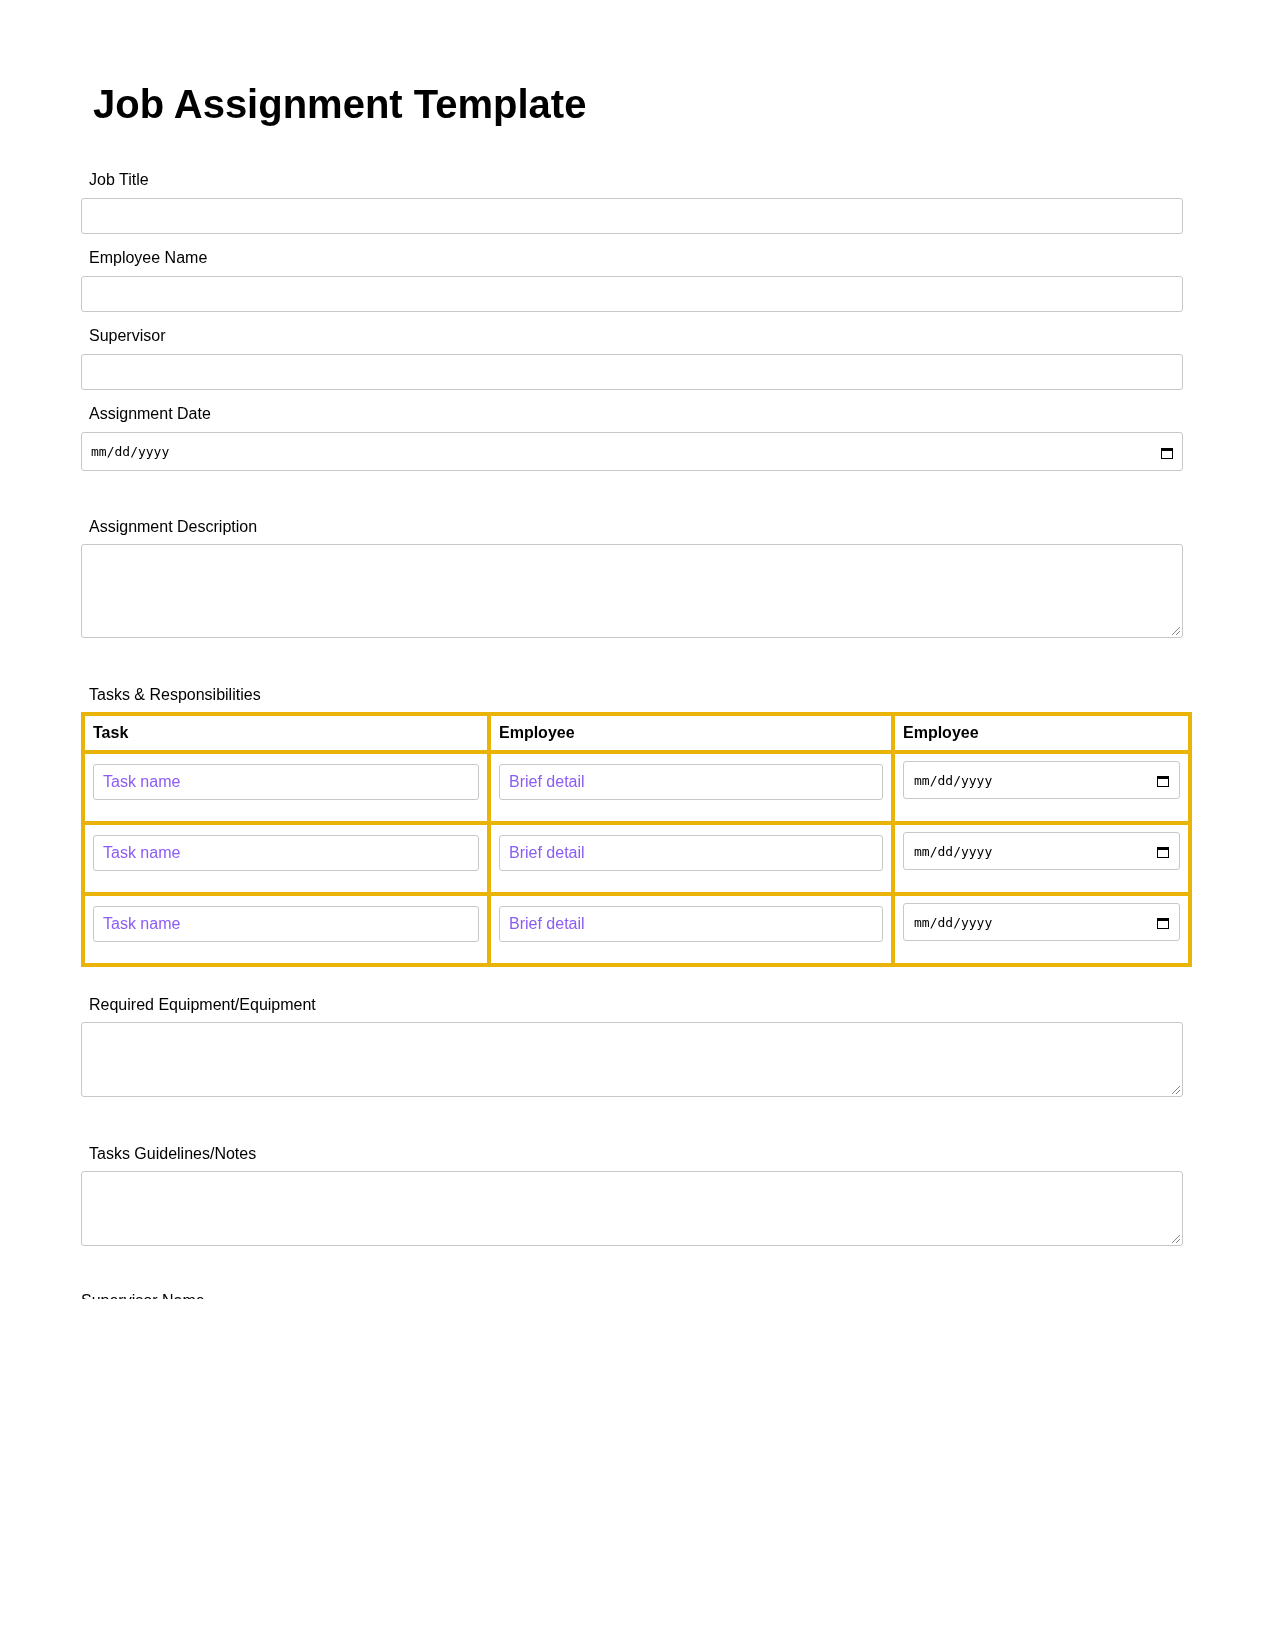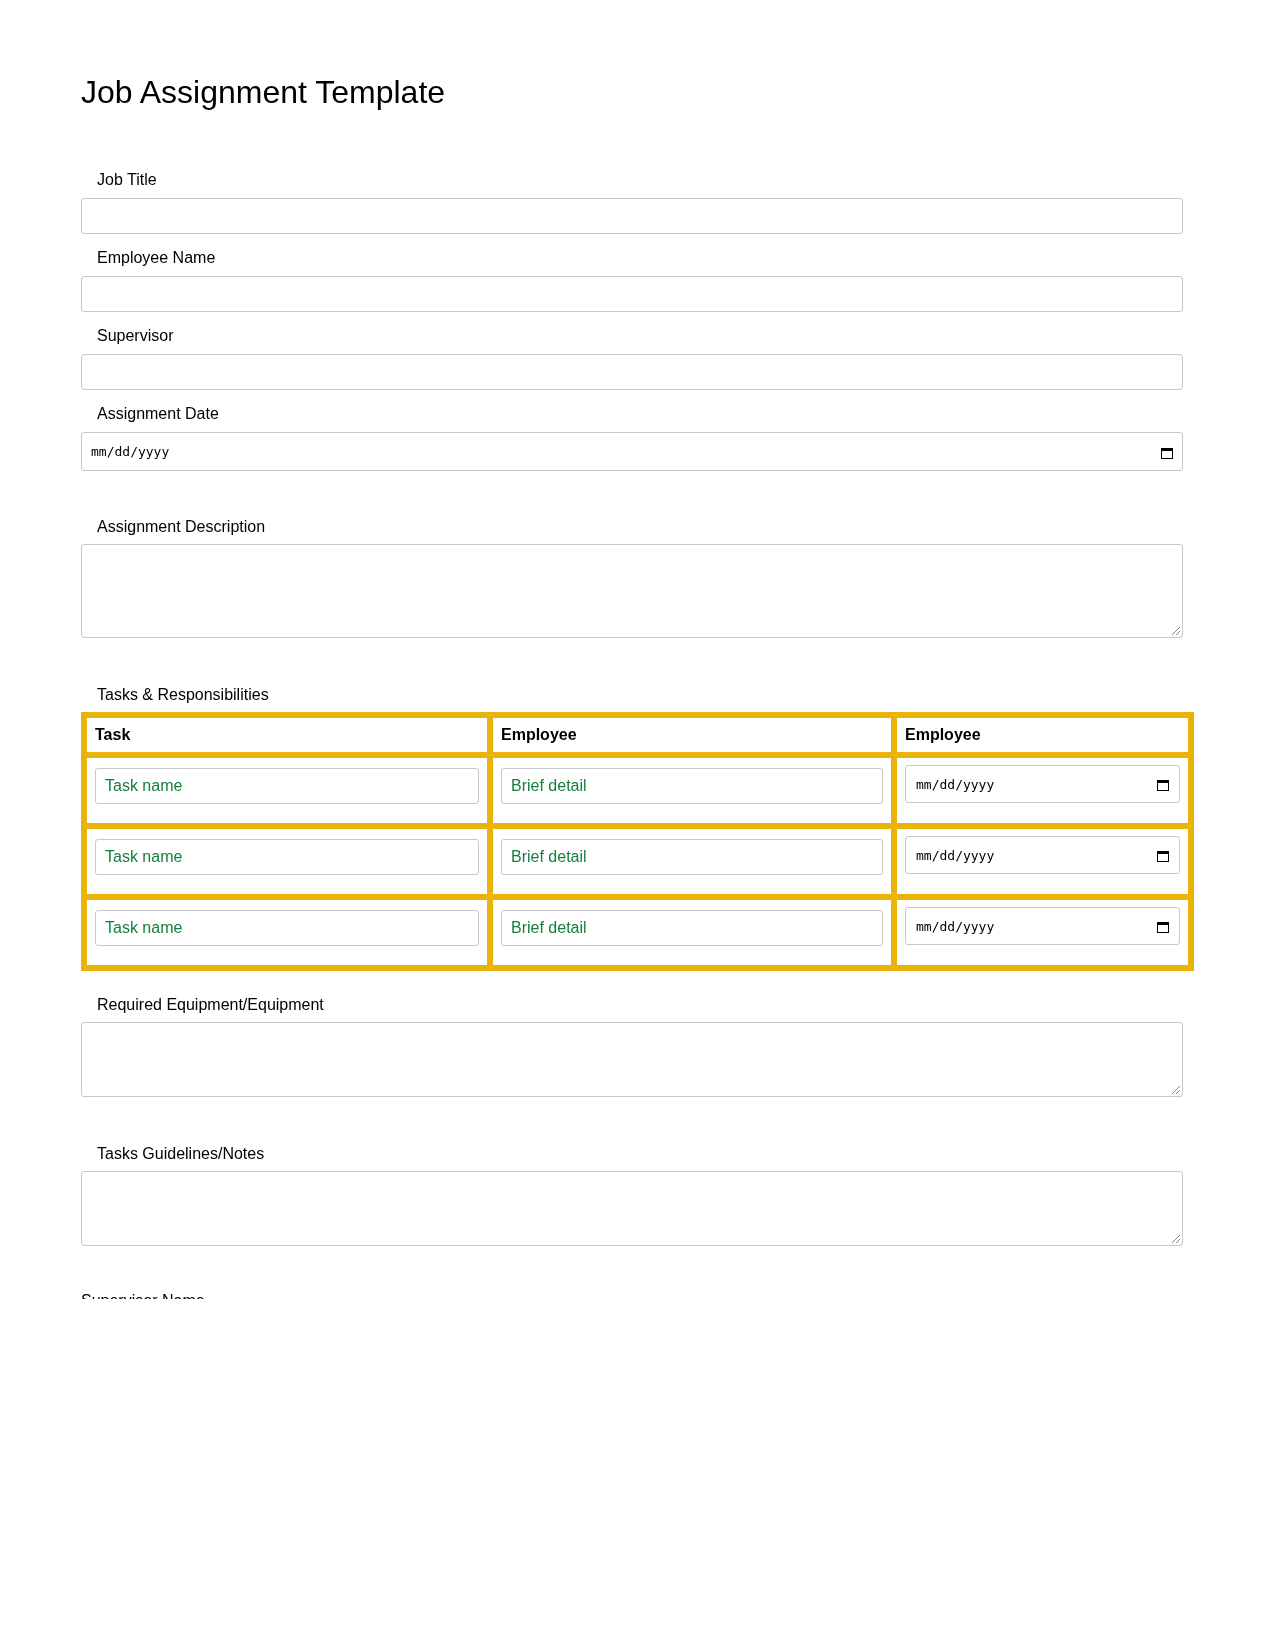--- a/index.html
+++ b/index.html
@@ -2,25 +2,25 @@
 <html><head>
 <meta charset="utf-8">
 <style>
   html, body { margin: 0; padding: 0; background: #ffffff; }
   body {
     width: 1263px; height: 1636px; overflow: hidden; position: relative;
     font-family: "Liberation Sans", sans-serif; color: #000;
   }
   .page { position: absolute; left: 81px; top: 0; width: 1102px; }
   h1 {
-    position: absolute; top: 74px; left: 0; margin: 0;
-    font-size: 32px; line-height: 37px; font-weight: normal;
+    position: absolute; top: 74px; left: 0; margin: 12px;
+    font-size: 40px; line-height: 37px; font-weight: bold;
   }
   .label {
-    position: absolute; left: 16px; font-size: 16px; line-height: 18px;
+    position: absolute; left: 8px; font-size: 16px; line-height: 18px;
   }
   .input {
     position: absolute; left: 0; width: 1102px; box-sizing: border-box;
     border: 1px solid #c8c8c8; border-radius: 3px; background: #fff;
     font-family: "Liberation Sans", sans-serif; font-size: 16px; padding: 0 9px;
   }
   .date {
     display: flex; align-items: center; justify-content: space-between;
     font-family: "DejaVu Sans Mono", monospace; font-size: 13px; color: #000;
   }
@@ -30,27 +30,27 @@
     border: 1px solid #000; border-top: 3px solid #000; box-sizing: border-box; width: 12px; height: 11px;
   }
   .textarea { position: absolute; left: 0; width: 1102px; box-sizing: border-box;
     border: 1px solid #c8c8c8; border-radius: 3px; background: #fff; }
   .grip { position: absolute; right: 2px; bottom: 2px; width: 8px; height: 8px;
     background: linear-gradient(135deg, transparent 45%, #888 46%, #888 52%, transparent 53%, transparent 70%, #888 71%, #888 77%, transparent 78%); }
   table {
     position: absolute; left: 0; top: 712px; width: 1107px; border-collapse: collapse;
     table-layout: fixed;
   }
-  th, td { border: 6px solid #eab308; padding: 0 8px; vertical-align: top; }
+  th, td { border: 4px solid #eab308; padding: 0 8px; vertical-align: top; }
   th { height: 34px; text-align: left; font-size: 16px; font-weight: bold; vertical-align: middle; }
   td { height: 71px; padding-top: 10px; box-sizing: border-box; }
   .cell-input {
     width: 100%; height: 36px; box-sizing: border-box; border: 1px solid #c8c8c8;
     border-radius: 3px; padding: 0 9px; display: flex; align-items: center;
-    font-size: 16px; color: #15803d;
+    font-size: 16px; color: #8b5cf6;
   }
   .cell-date {
     width: 100%; height: 38px; box-sizing: border-box; border: 1px solid #c8c8c8;
     border-radius: 3px; padding: 0 10px; display: flex; align-items: center; justify-content: space-between;
     font-family: "DejaVu Sans Mono", monospace; font-size: 13px; color: #000; margin-top: -3px;
   }
   .cut { position: absolute; left: 0; top: 1292px; height: 7px; overflow: hidden; width: 400px; }
   .cut span { font-size: 16px; line-height: 18px; display: block; margin-top: 0; }
 </style>
 </head>

